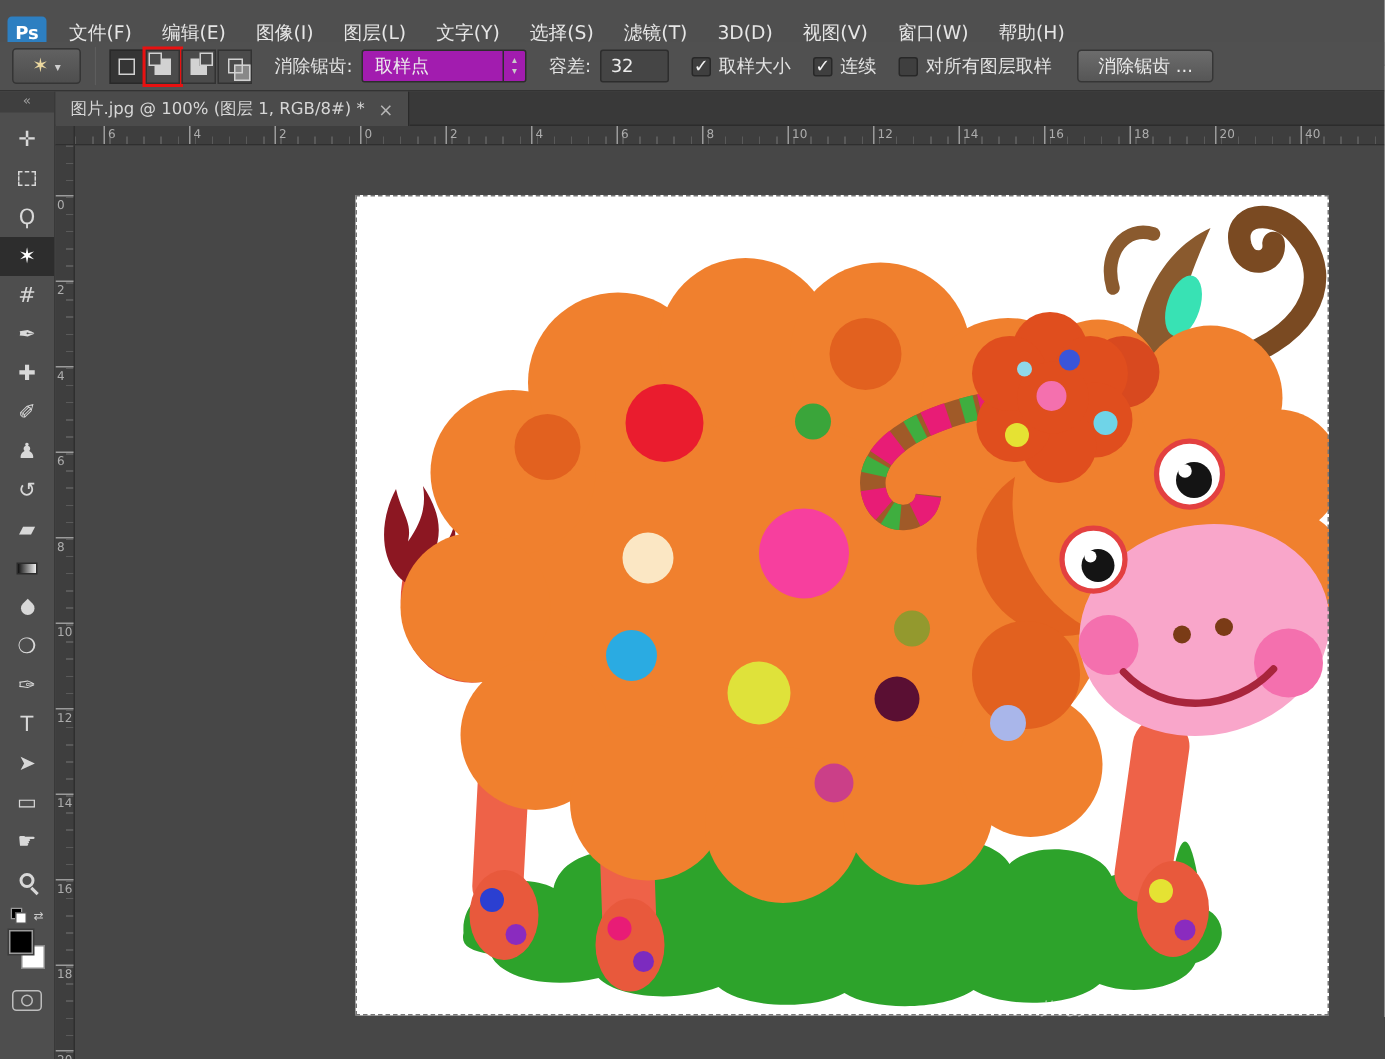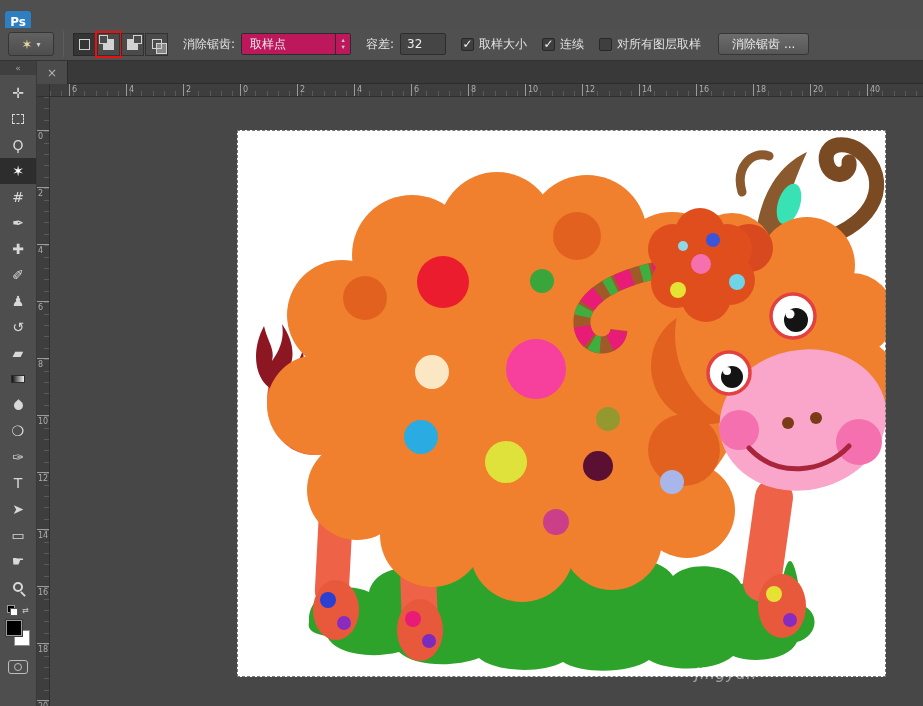--- a/index.html
+++ b/index.html
@@ -26,21 +26,21 @@
   .mi{position:relative;display:block}
   .mi0{width:11px;height:11px;border:1px solid #d2d2d2}
   .mi1{width:11px;height:11px;background:#d2d2d2}
   .mi1::before{content:"";position:absolute;left:-4px;top:-4px;width:7px;height:7px;background:#4b4b4b;border:1px solid #d2d2d2}
   .mi2{width:11px;height:11px;background:#d2d2d2}
   .mi2::before{content:"";position:absolute;right:-4px;top:-4px;width:7px;height:7px;background:#4b4b4b;border:1px solid #d2d2d2}
   .mi3{width:10px;height:10px;border:1px solid #d2d2d2}
   .mi3::before{content:"";position:absolute;left:3px;top:3px;width:9px;height:9px;border:1px solid #d2d2d2;background:rgba(210,210,210,.45)}
   .red-box{position:absolute;left:-3px;top:-3px;right:-3px;bottom:-3px;border:2px solid #e81111;pointer-events:none}
   .opt-label{font-size:12px;color:#e3e3e3;margin-left:15px;white-space:nowrap}
-  .select{width:110px;height:22px;margin-left:6px;background:#be185d;border:1px solid #2d2d2d;border-radius:2px;display:flex;align-items:center;padding-left:8px;font-size:12px;color:#ececec;position:relative}
+  .select{width:110px;height:22px;margin-left:6px;background:#a21caf;border:1px solid #2d2d2d;border-radius:2px;display:flex;align-items:center;padding-left:8px;font-size:12px;color:#ececec;position:relative}
   .sel-arrows{position:absolute;right:0;top:0;bottom:0;width:15px;border-left:1px solid #2d2d2d;display:flex;flex-direction:column;align-items:center;justify-content:center}
   .sel-arrows i{font-style:normal;font-size:6.5px;line-height:7px;color:#c9c9c9}
   .field{width:46px;height:22px;margin-left:6px;background:#454545;border:1px solid #2d2d2d;border-radius:2px;color:#ececec;font-size:12px;padding-left:6px;font-family:inherit;outline:none}
   #options-checkboxes{display:flex;align-items:center}
   .cb{display:flex;align-items:center;margin-left:15px}
   .cb-box{width:13px;height:13px;background:#3f3f3f;border:1px solid #282828;border-radius:2px;color:#f2f2f2;font-size:12px;line-height:11px;display:flex;align-items:center;justify-content:center}
   .cb-label{margin-left:5px;font-size:12px;color:#e3e3e3;white-space:nowrap}
   .refine-btn{margin-left:17px;height:22px;padding:0 13px;background:linear-gradient(#6c6c6c,#565656);border:1px solid #363636;border-radius:3px;color:#ececec;font-size:12px;font-family:inherit;white-space:nowrap}
 
   
@@ -75,31 +75,44 @@
   #ruler-h{position:absolute;left:50px;top:84px;right:0;height:13px;border-bottom:1px solid #2f2f2f;overflow:hidden;
     background:repeating-linear-gradient(90deg,#5a5a5a 0 1px,transparent 1px 11.4px) 0 100%/100% 5px no-repeat,#3e3e3e}
   .rnum-h{position:absolute;top:0;height:13px;border-left:1px solid #9b9b9b;padding-left:2px;font-size:8px;line-height:12px;color:#adadad}
   #ruler-v{position:absolute;left:37px;top:97px;width:13px;bottom:0;border-right:1px solid #2f2f2f;overflow:hidden;
     background:repeating-linear-gradient(180deg,#5a5a5a 0 1px,transparent 1px 11.4px) 100% 0/5px 100% no-repeat,#3e3e3e}
   .rnum-v{position:absolute;left:0;width:13px;border-top:1px solid #9b9b9b;padding-top:1px;padding-left:1px;font-size:8px;color:#adadad}
 
   
   #canvas{position:absolute;left:50px;top:97px;right:0;bottom:0;background:#474747;overflow:hidden}
   #image{position:absolute;left:187px;top:33px;width:649px;height:547px;background:#fff;outline:1px dashed #767676;outline-offset:-1px}
-  #watermark{position:absolute;left:645px;top:568px;font-size:15px;font-style:italic;letter-spacing:1px;color:rgba(255,255,255,.5);z-index:5}
+  #watermark{position:absolute;left:645px;top:568px;font-size:11px;font-style:italic;letter-spacing:1px;color:rgba(255,255,255,.5);z-index:5}
 </style>
 </head>
 <body>
 
 <div id="app">
 
   <div id="menubar">
     <div id="ps-logo">
       <span class="logo-chip">Ps</span>
     </div>
+    <div id="menu-items">
+        <div class="menu-item">文件(F)</div>
+        <div class="menu-item">编辑(E)</div>
+        <div class="menu-item">图像(I)</div>
+        <div class="menu-item">图层(L)</div>
+        <div class="menu-item">文字(Y)</div>
+        <div class="menu-item">选择(S)</div>
+        <div class="menu-item">滤镜(T)</div>
+        <div class="menu-item">3D(D)</div>
+        <div class="menu-item">视图(V)</div>
+        <div class="menu-item">窗口(W)</div>
+        <div class="menu-item">帮助(H)</div>
+      </div>
   </div>
 
   <div id="optionsbar">
     <div class="tool-preset">
       <span class="tp-glyph">✶</span>
       <span class="tp-caret">▾</span>
     </div>
     <div class="sep"></div>
     <div id="mode-buttons">
         <div class="mode-btn pressed">
@@ -217,20 +230,21 @@
       <span class="bg-swatch"></span>
       <span class="fg-swatch"></span>
     </div>
     <div class="qmask">
       <span class="qm-circle"></span>
     </div>
   </div>
 
   <div id="tabbar">
     <div class="doc-tab">
+      <span class="tab-title">图片.jpg @ 100% (图层 1, RGB/8#) *</span>
       <span class="tab-close">×</span>
     </div>
   </div>
 
   <div id="ruler-corner"></div>
   <div id="ruler-h">
       <span class="rnum-h" style="left: 19px;">6</span>
       <span class="rnum-h" style="left: 76px;">4</span>
       <span class="rnum-h" style="left: 133px;">2</span>
       <span class="rnum-h" style="left: 190px;">0</span>

